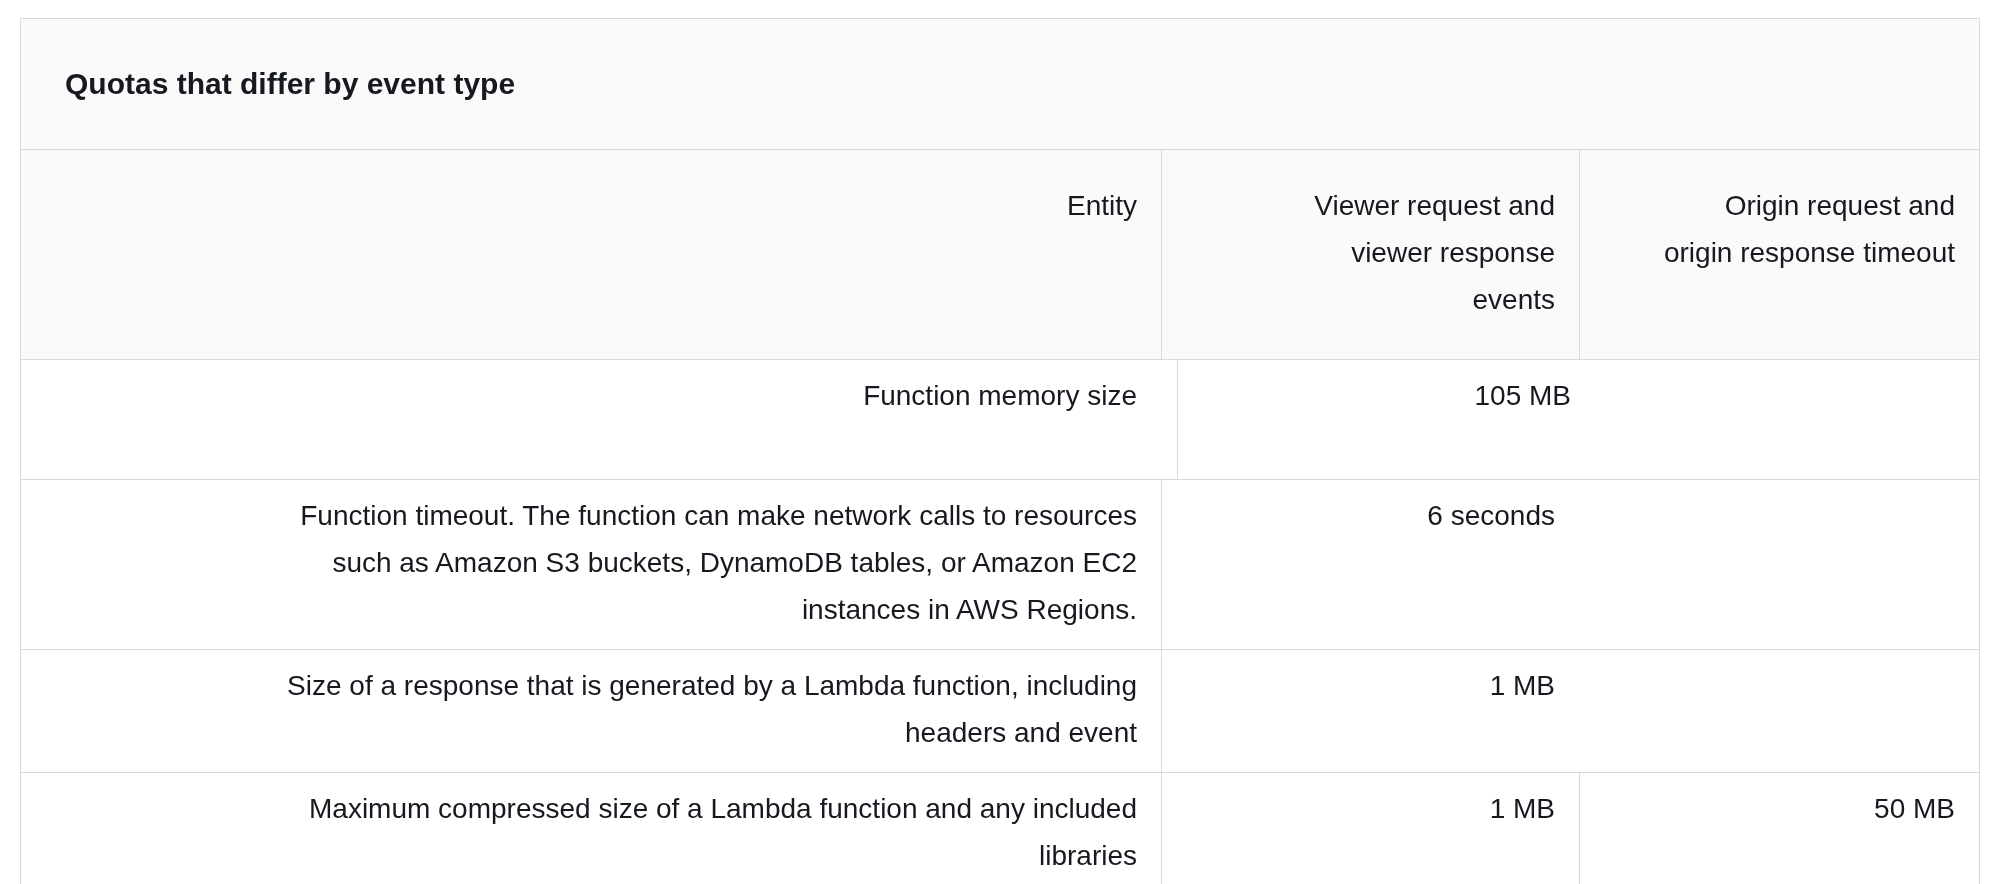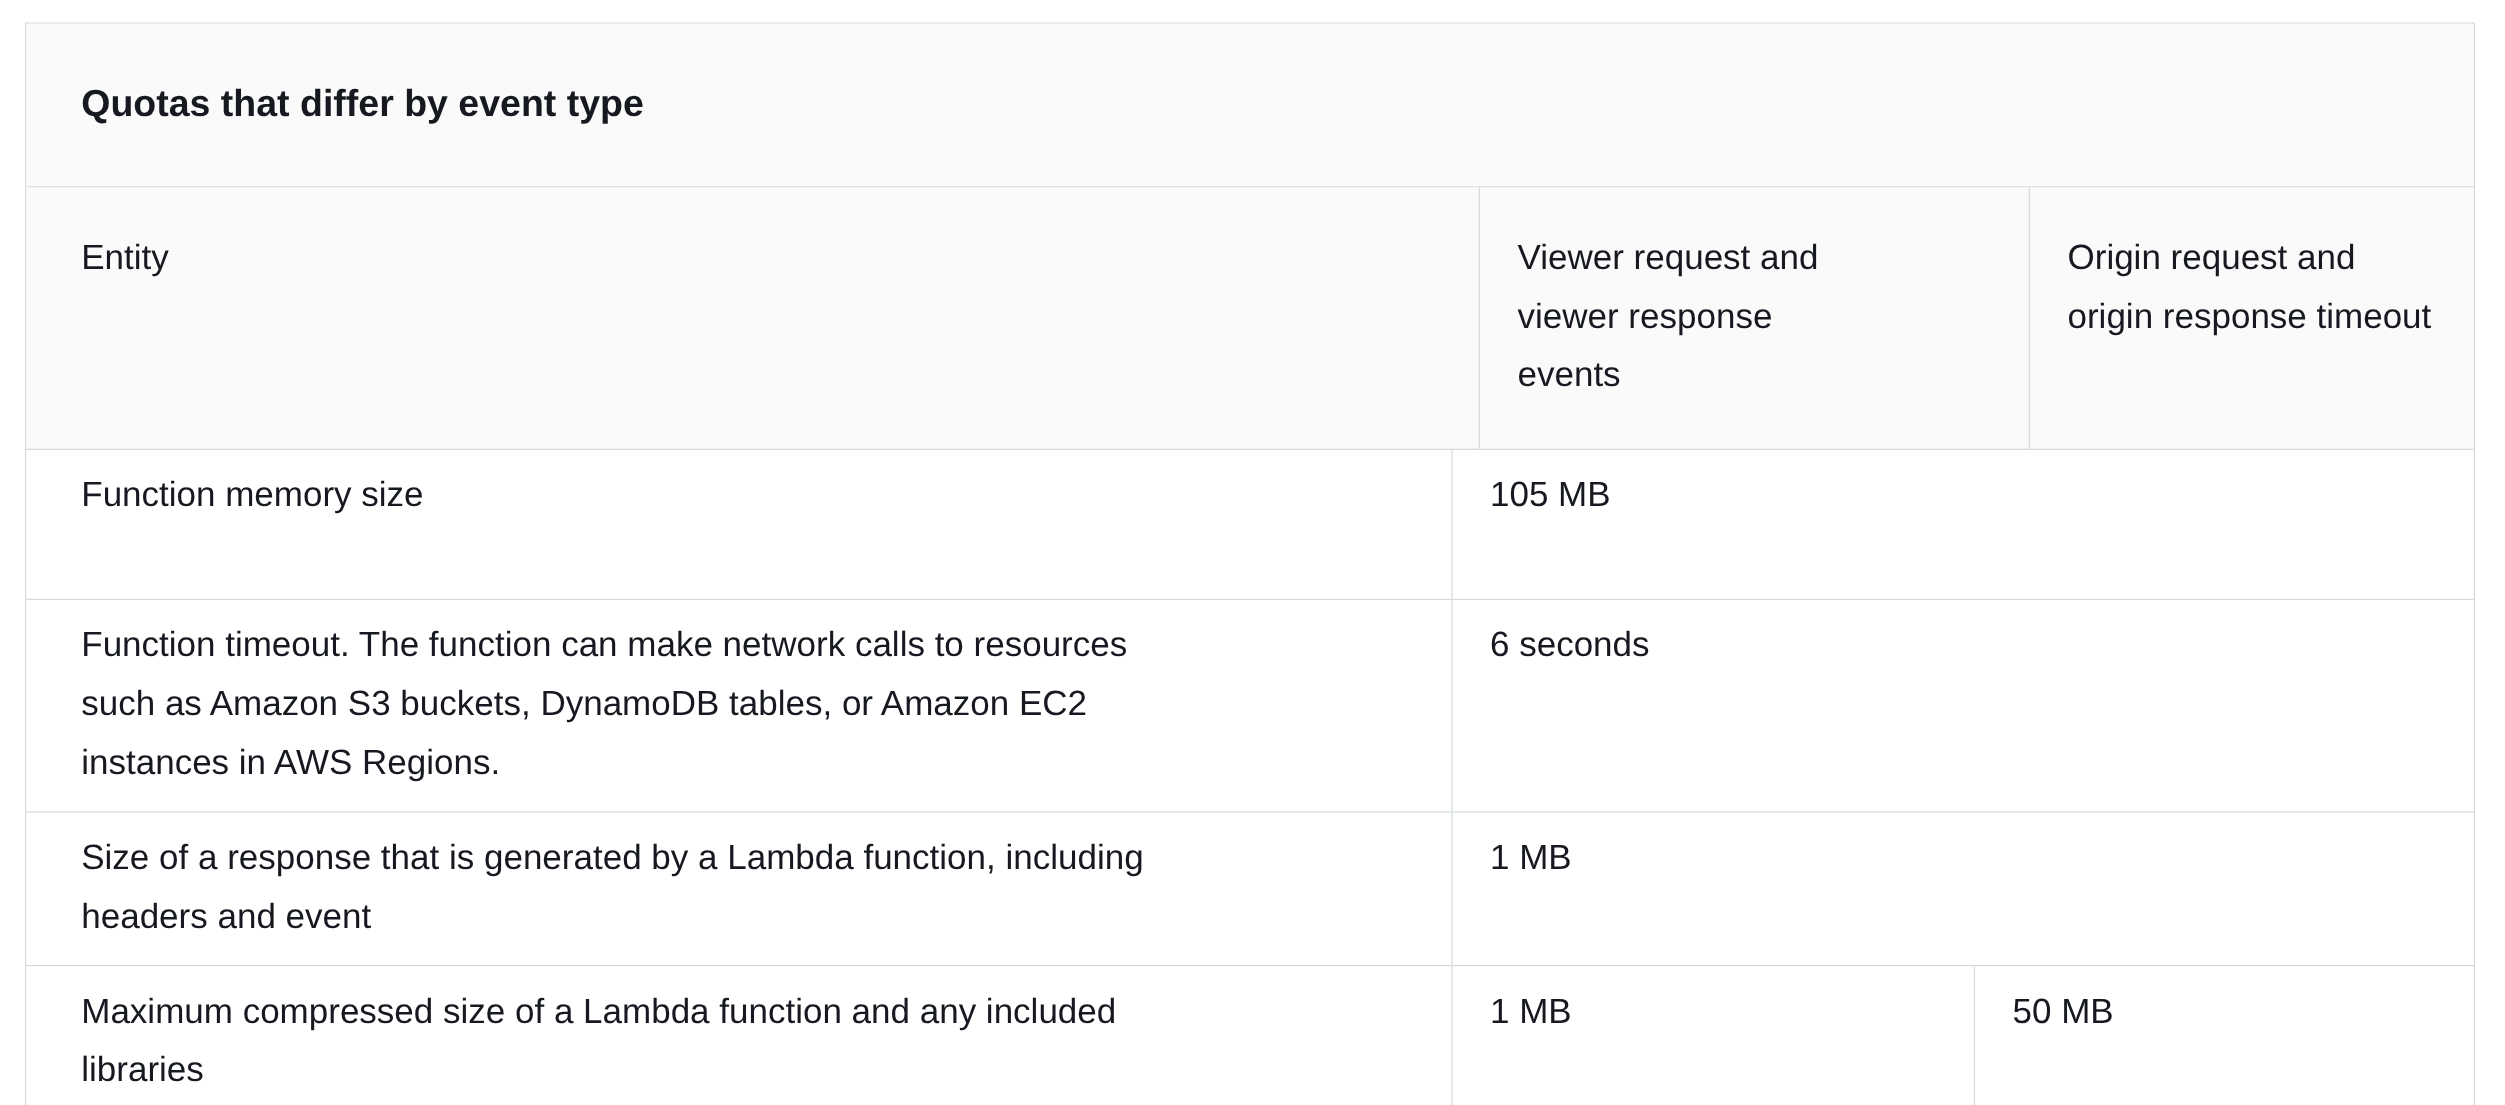--- a/index.html
+++ b/index.html
@@ -2,21 +2,21 @@
 <html style="--text: #16191f; --link: #2074d5; --header_bg: #fafafa; --border: #d5dbdb; --bottom_border: #8d979c;"><head>
 <meta charset="utf-8">
 <style>
   :root {
     --text: #16191f;
     --link: #2074d5;
     --header_bg: #fafafa;
     --border: #d5dbdb;
     --bottom_border: #8d979c;
   }
-  * { box-sizing: border-box; margin: 0; padding: 0; }
+  * { box-sizing: border-box; margin: 0; padding: 0; text-align: right; }
   html, body {
     background: #ffffff;
     font-family: "Liberation Sans", "DejaVu Sans", sans-serif;
     color: var(--text);
   }
   .page {
     position: relative;
     width: 2004px;
     height: 884px;
     background: #ffffff;
@@ -48,23 +48,22 @@
   }
   .tr {
     display: grid;
     grid-template-columns: 1140px 418px 1fr;
     border-bottom: 1px solid var(--border);
   }
   .tr:last-child { border-bottom: none; }
   .header-row {
     background: var(--header_bg);
     min-height: 210px;
-    gap: 22px;
   }
-  .row-1 { min-height: 120px; }
+  .row-1 { min-height: 120px; gap: 16px; }
   .row-2 { min-height: 155px; }
   .row-3 { min-height: 115px; }
   .row-4 { min-height: 117px; }
   .th, .td {
     padding: 12px 24px 16px 30px;
     white-space: pre-line;
     vertical-align: top;
   }
   .th { padding-top: 32px; padding-bottom: 28px; }
   .col-entity { padding-left: 44px; }

